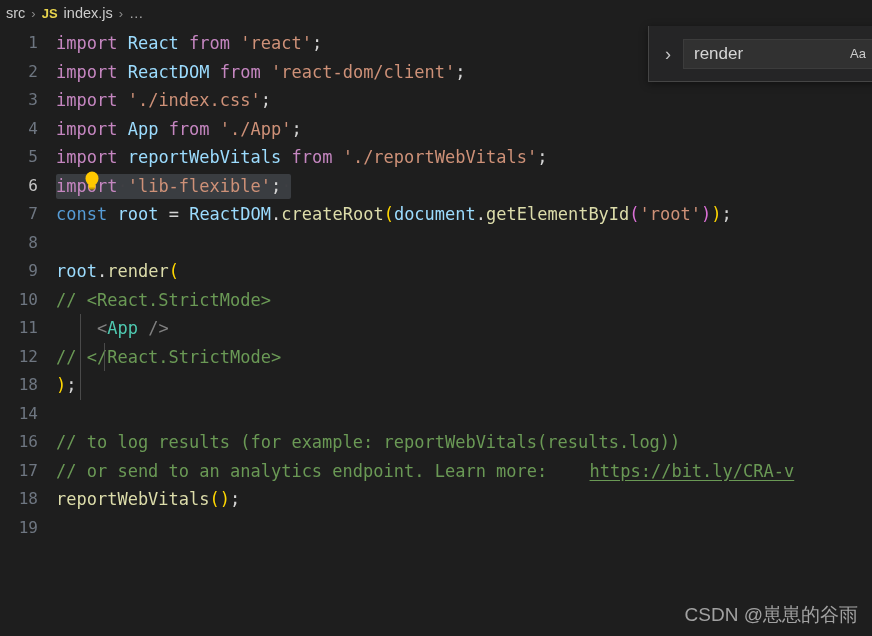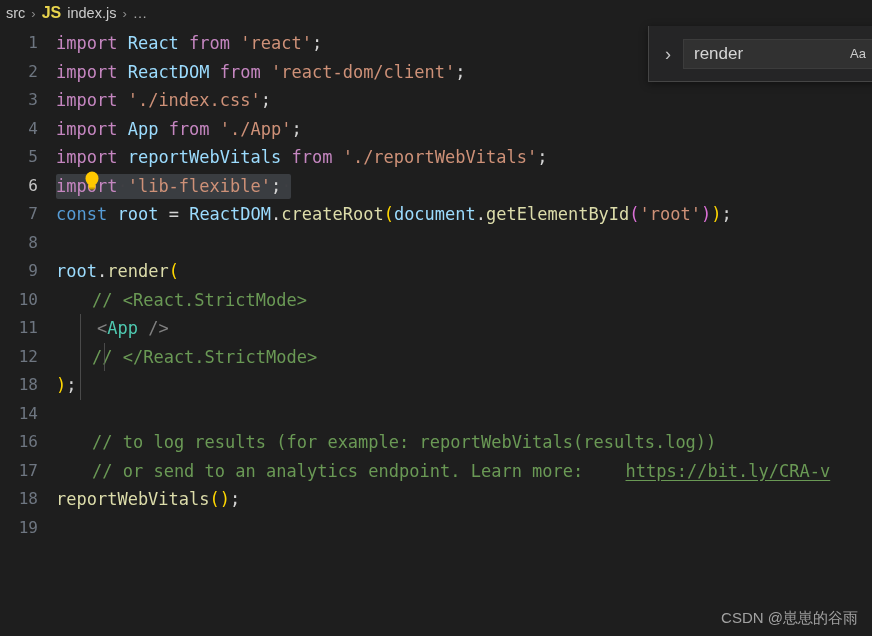--- a/index.html
+++ b/index.html
@@ -32,21 +32,21 @@
   .bc-seg { color: #cccccc; }
   .bc-sep {
     color: #8a8a8a;
     margin: 0 6px;
     font-size: 13px;
     display: inline-block;
   }
   .bc-js {
     color: #e8d44d;
     font-weight: bold;
-    font-size: 16px;
+    font-size: 13px;
     font-family: "Liberation Sans", sans-serif;
     margin-right: 6px;
   }
   .bc-dots { color: #a9a9a9; letter-spacing: 1px; }
 
   
   .editor {
     position: absolute;
     top: 26px; left: 0;
     width: 872px; height: 610px;
@@ -84,21 +84,21 @@
     position: relative;
     white-space: pre;
   }
 
   
   .kw      { color: #c586c0; }   
   .kw2     { color: #569cd6; }   
   .id      { color: #9cdcfe; }   
   .str     { color: #ce9178; }   
   .fn      { color: #dcdcaa; }   
-  .cmt     { color: #6a9955; margin-left: 36px; }   
+  .cmt     { color: #6a9955; }   
   .punc    { color: #d4d4d4; }
   .b1      { color: #ffd700; }   
   .b2      { color: #da70d6; }   
   .tag     { color: #808080; }   
   .comp    { color: #4ec9b0; }   
   .link    { color: #6a9955; text-decoration: underline; text-underline-offset: 3px; margin-left: 32px; }
   .ws      { color: #3f4044; }   
 
   
   .sel {
@@ -180,21 +180,21 @@
     cursor: pointer;
   }
 
   
   .watermark {
     position: absolute;
     right: 14px;
     bottom: 8px;
     color: #b9b9b9;
     font-family: "Liberation Sans", sans-serif;
-    font-size: 15px;
+    font-size: 19px;
     opacity: .85;
     white-space: nowrap;
     z-index: 6;
   }
 </style>
 </head>
 <body>
 
 <div id="app">
 

